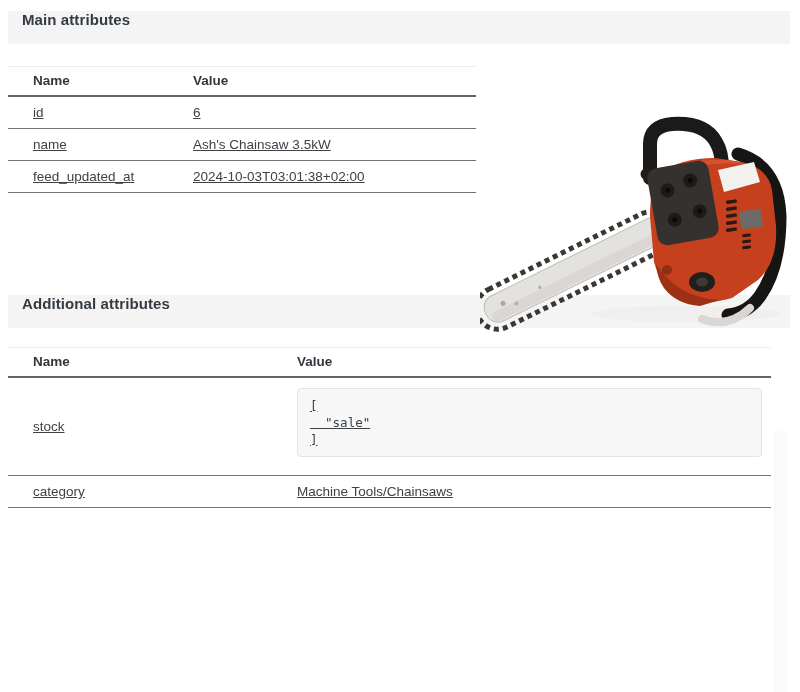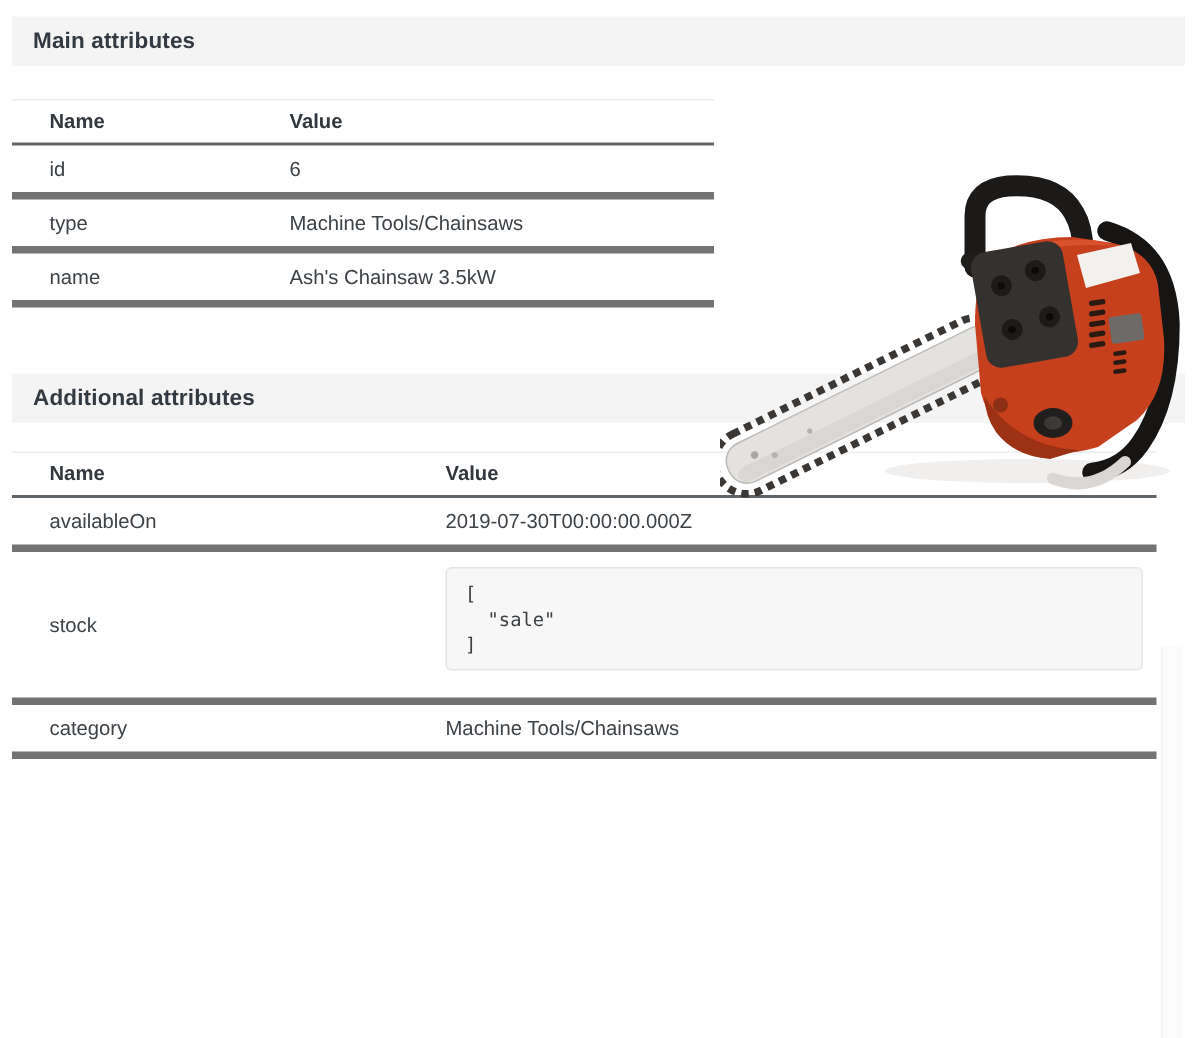--- a/index.html
+++ b/index.html
@@ -10,25 +10,25 @@
     font-family: "Liberation Sans", "DejaVu Sans", sans-serif;
     color: #3d4247;
   }
   .page { position: relative; width: 800px; height: 692px; }
 
   
   .band {
     margin: 0 10px 0 8px;
     height: 33px;
     background: #f4f4f4;
-    display: flex; align-items: center;
+    display: flex; 
     padding-left: 14px;
   }
   .band.first { margin-top: 11px; }
-  .band.second { margin-top: 44px; }
+  .band.second { margin-top: 102px; }
   .band h2 {
     margin: 0; font-size: 15px; font-weight: 700; color: #333a41;
     letter-spacing: 0.1px;
   }
 
   
   table.attr {
     border-collapse: collapse;
     margin-left: 8px;
     table-layout: fixed;
@@ -43,23 +43,23 @@
   table.attr thead th {
     text-align: left;
     font-size: 13.5px; font-weight: 700; color: #31373c;
     padding: 6px 0 7px 25px;
     border-top: 1px solid #ececec;
     border-bottom: 2px solid #60656a;
   }
   table.attr tbody td {
     font-size: 13.5px; color: #3d4247;
     padding: 8px 0 8px 25px;
-    border-bottom: 5px solid #737373;
+    border-bottom: 1px solid #737373;
     vertical-align: middle;
-    overflow: hidden; white-space: nowrap;
+    overflow: hidden; white-space: nowrap; text-decoration: underline;
   }
   td.has-code { padding-top: 7px; padding-bottom: 6px; }
   td.has-code pre {
     margin: 2px 9px 10px 0;
     padding: 8px 12px;
     background: #f7f7f7;
     border: 1px solid #e4e4e4;
     border-radius: 4px;
     font-family: "DejaVu Sans Mono", "Liberation Mono", monospace;
     font-size: 12.5px; line-height: 17px; color: #3b4045;
@@ -101,26 +101,26 @@
           <th>Name</th>
           <th>Value</th>
         </tr>
       </thead>
       <tbody>
           <tr>
             <td>id</td>
             <td>6</td>
           </tr>
           <tr>
-            <td>type</td>
-            <td>Machine Tools/Chainsaws</td>
-          </tr>
-          <tr>
             <td>name</td>
             <td>Ash's Chainsaw 3.5kW</td>
+          </tr>
+          <tr>
+            <td>feed_updated_at</td>
+            <td>2024-10-03T03:01:38+02:00</td>
           </tr>
         </tbody>
     </table>
 
     <div class="product-image">
       <svg width="320" height="275" viewBox="0 0 320 275" xmlns="http://www.w3.org/2000/svg">
 
         <ellipse cx="205" cy="248" rx="95" ry="8" fill="#f1efed"></ellipse>
 
         <path d="M 170,112 L 170,78 Q 170,60 192,58 Q 225,56 236,76 Q 242,86 242,102" fill="none" stroke="#1b1a19" stroke-width="14" stroke-linecap="round"></path>
@@ -188,24 +188,20 @@
           <col class="c-value">
         </colgroup>
       <thead>
         <tr>
           <th>Name</th>
           <th>Value</th>
         </tr>
       </thead>
       <tbody>
           <tr>
-            <td>availableOn</td>
-            <td>2019-07-30T00:00:00.000Z</td>
-          </tr>
-          <tr>
             <td>stock</td>
             <td class="has-code">
               <pre>[
   "sale"
 ]</pre>
             </td>
           </tr>
           <tr>
             <td>category</td>
             <td>Machine Tools/Chainsaws</td>

